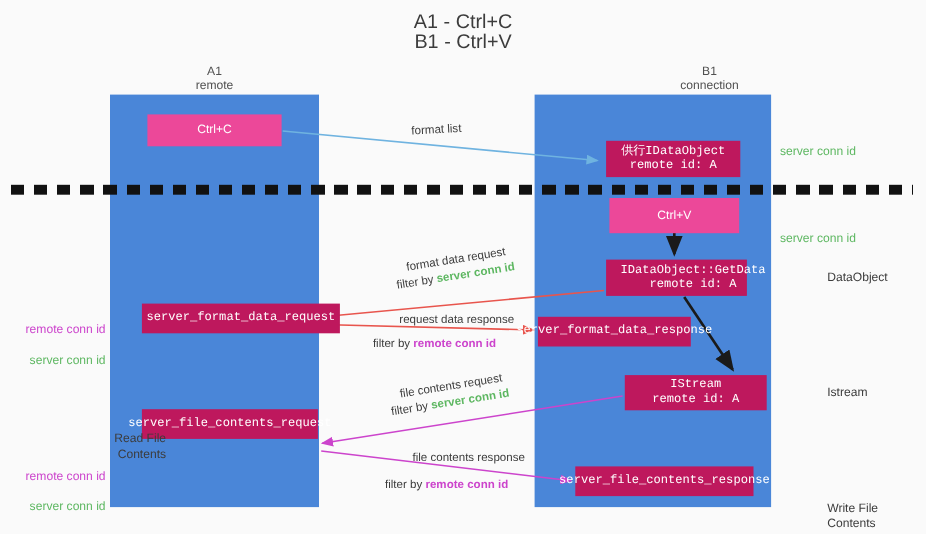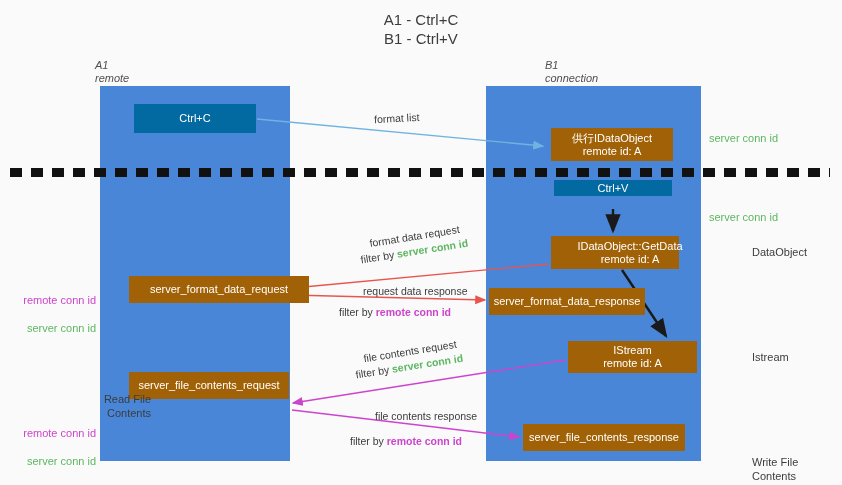--- a/index.html
+++ b/index.html
@@ -18,35 +18,34 @@
   .stage {
     position: absolute;
     inset: 0;
   }
   
   .title {
     position: absolute;
     left: 0; right: 0;
     top: 10px;
     text-align: center;
-    font-size: 15px;
+    font-size: 18px;
     line-height: 19px;
     color: #3c3c3c;
     white-space: pre-line;
   }
   
   .col-head {
     position: absolute;
-    text-align: left;
+    text-align: center;
     font-size: 11px;
     line-height: 13px;
     color: #505050;
     white-space: pre-line;
     width: 200px;
-    font-style: italic;
   }
   #head-a1 { left: 95px; top: 59px; }
   #head-b1 { left: 545px; top: 59px; }
 
   
   .lane {
     position: absolute;
     background: #4a86d8;
     top: 86px;
     height: 375px;
@@ -73,30 +72,30 @@
     flex-direction: column;
     align-items: center;
     justify-content: center;
     color: #ffffff;
     font-size: 11px;
     line-height: 13px;
     text-align: center;
     white-space: pre-line;
     padding: 3px 6px;
   }
-  .node.green  { background: #0369a1; }
-  .node.orange { background: #a16207; }
+  .node.green  { background: #ec4899; }
+  .node.orange { background: #be185d; font-family: Liberation Mono, monospace; }
 
   
   #node-ctrlc   { left: 134px; top: 104px; width: 122px; height: 29px; }
   #node-clip    { left: 551px; top: 128px; width: 122px; height: 33px; }
-  #node-ctrlv   { left: 554px; top: 180px; width: 118px; height: 16px; }
+  #node-ctrlv   { left: 554px; top: 180px; width: 118px; height: 32px; }
   #node-getdata { left: 551px; top: 236px; width: 128px; height: 33px; padding-left: 36px; }
   #node-fmtreq  { left: 129px; top: 276px; width: 180px; height: 27px; }
-  #node-fmtresp { left: 489px; top: 288px; width: 156px; height: 27px; }
+  #node-fmtresp { left: 489px; top: 288px; width: 139px; height: 27px; }
   #node-istream { left: 568px; top: 341px; width: 129px; height: 32px; }
   #node-filereq { left: 129px; top: 372px; width: 160px; height: 27px; }
   #node-fileresp{ left: 523px; top: 424px; width: 162px; height: 27px; }
 
   
   .side-label {
     position: absolute;
     font-size: 11px;
     line-height: 14px;
     white-space: pre-line;

